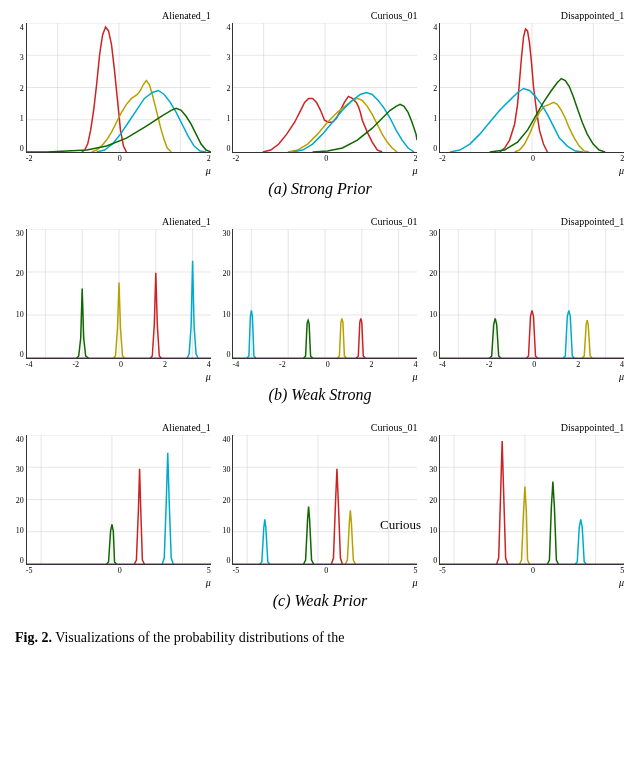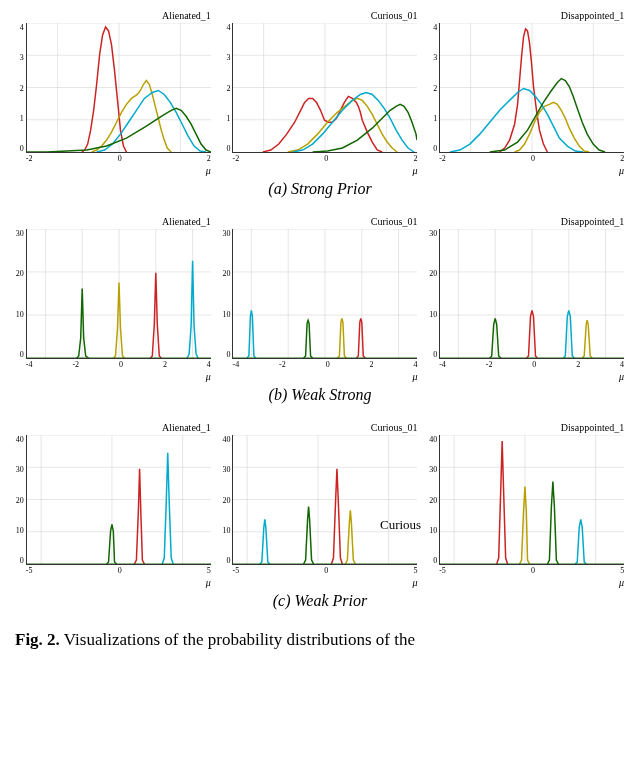--- a/index.html
+++ b/index.html
@@ -67,21 +67,21 @@
       font-size: 16px;
       text-align: center;
       margin: 4px 0 10px 0;
       font-style: italic;
     }
     .grid-line {
       stroke: #ccc;
       stroke-width: 0.5;
     }
     .fig-caption {
-      font-size: 17px;
+      font-size: 14px;
       text-align: left;
       margin-top: 8px;
       line-height: 1.4;
       padding: 0 5px;
     }
     .bold { font-weight: bold; }
   </style>
 </head>
 <body>
 

